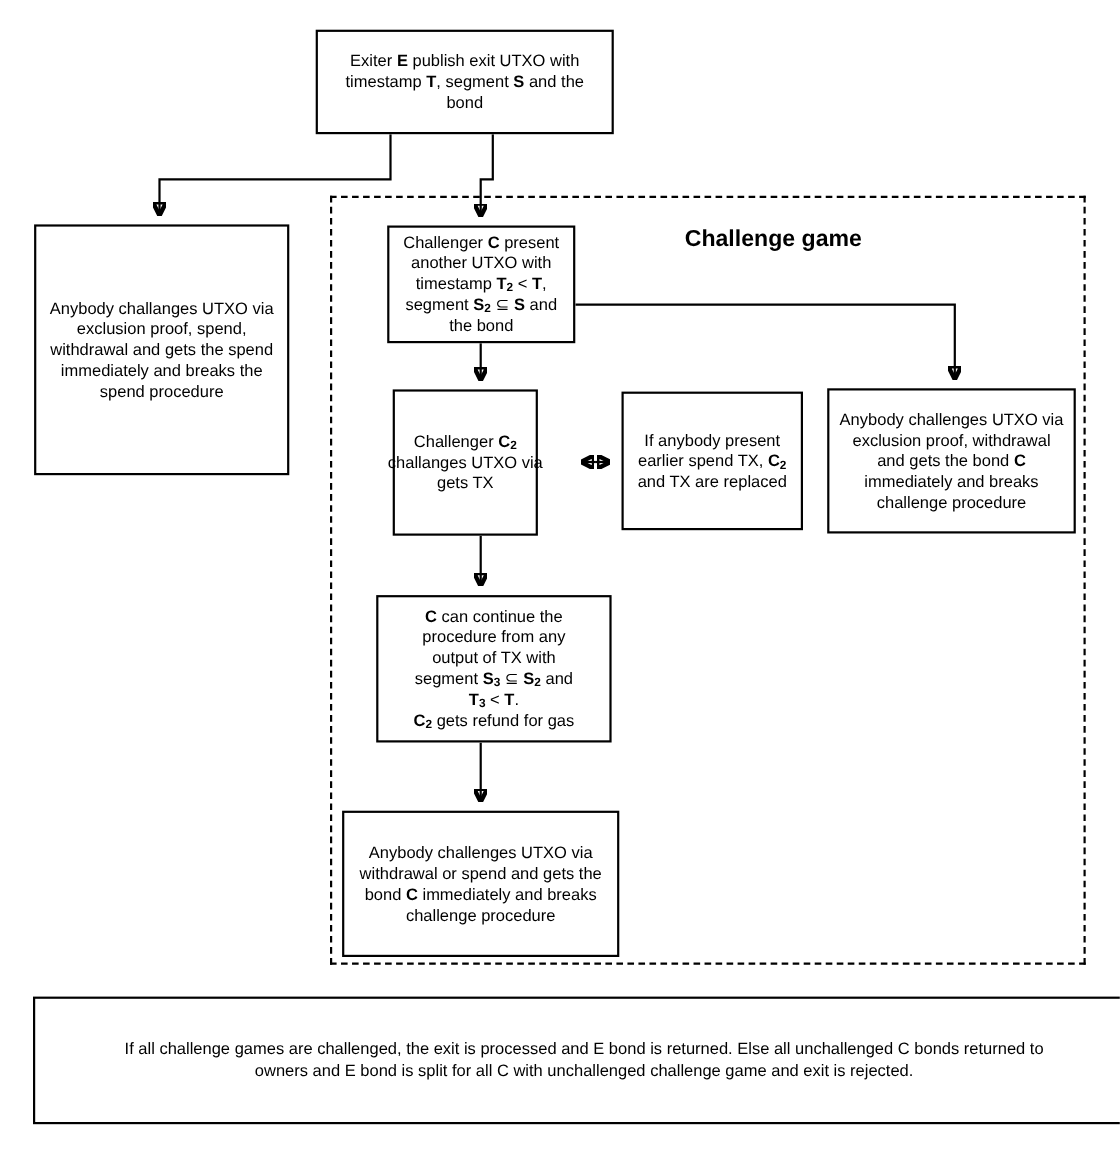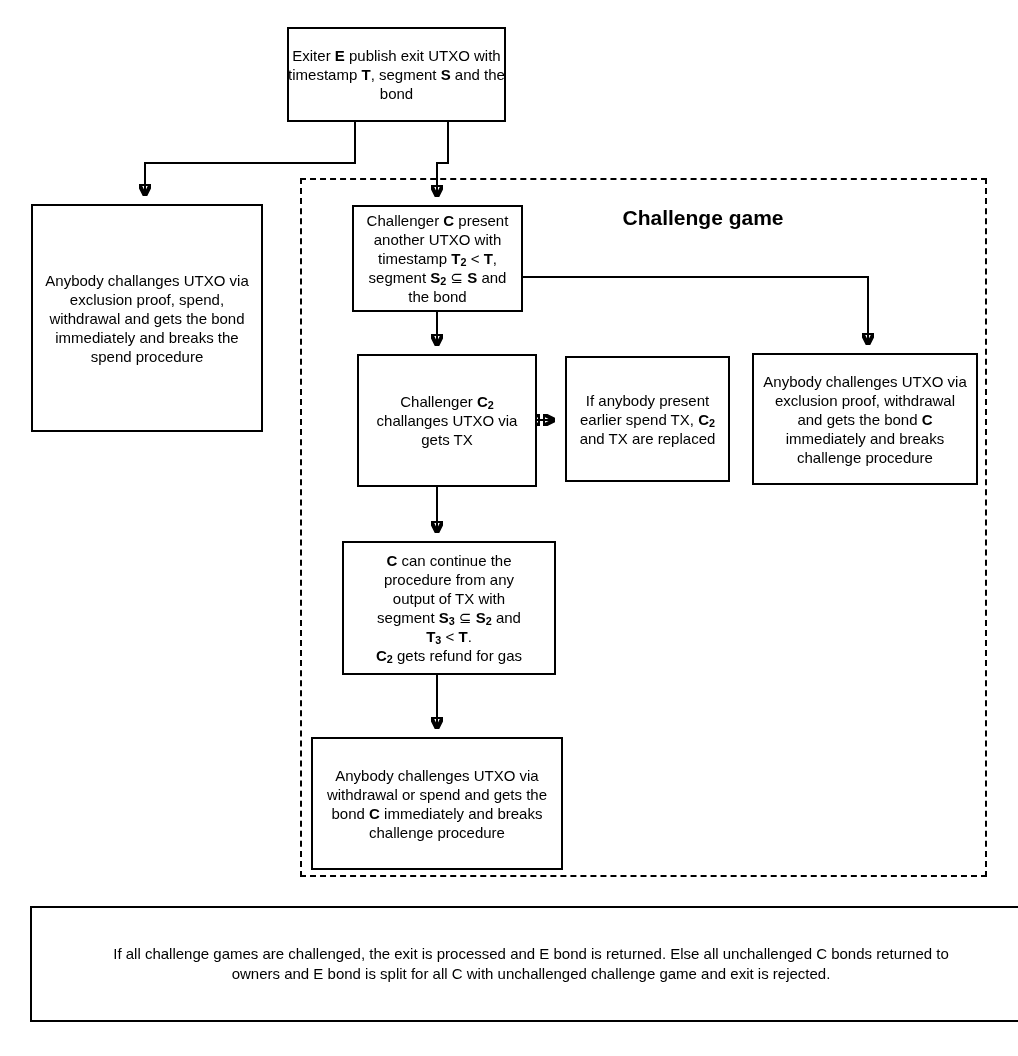--- a/index.html
+++ b/index.html
@@ -85,33 +85,33 @@
     <path d="M 523 277 H 868 V 343" marker-end="url(#ah)"></path>
     <path d="M 437 312 V 344" marker-end="url(#ah)"></path>
     <g>
       <path d="M 541 420 H 553" marker-end="url(#ah)"></path>
       <path d="M 541 420 H 530" marker-end="url(#ah)"></path>
     </g>
     <path d="M 437 487 V 531" marker-end="url(#ah)"></path>
     <path d="M 437 675 V 727" marker-end="url(#ah)"></path>
   </svg>
 
-  <div class="node" style="left:287px; top:27px; width:219px; height:95px;">
+  <div class="node" style="left:287px; top:27px; width:271px; height:95px;">
     <p><span>Exiter </span><span style="font-weight: bold;">E</span><span> publish exit UTXO with</span><br><span>timestamp </span><span style="font-weight: bold;">T</span><span>, segment </span><span style="font-weight: bold;">S</span><span> and the</span><br><span>bond</span></p>
   </div>
 
   <div class="node" style="left:31px; top:204px; width:232px; height:228px;">
-    <p><span>Anybody challanges UTXO via</span><br><span>exclusion proof, spend,</span><br><span>withdrawal and gets the bond</span><br><span>immediately and breaks the</span><br><span>spend procedure</span></p>
+    <p><span>Anybody challanges UTXO via</span><br><span>exclusion proof, spend,</span><br><span>withdrawal and gets the spend</span><br><span>immediately and breaks the</span><br><span>spend procedure</span></p>
   </div>
 
   <div class="node" style="left:352px; top:205px; width:171px; height:107px;">
     <p><span>Challenger </span><span style="font-weight: bold;">C</span><span> present</span><br><span>another UTXO with</span><br><span>timestamp </span><span style="font-weight: bold;">T</span><sub style="font-weight: bold;">2</sub><span> &lt; </span><span style="font-weight: bold;">T</span><span>,</span><br><span>segment </span><span style="font-weight: bold;">S</span><sub style="font-weight: bold;">2</sub><span> ⊆ </span><span style="font-weight: bold;">S</span><span> and</span><br><span>the bond</span></p>
   </div>
 
-  <div class="node" style="left:357px; top:354px; width:180px; height:133px;">
+  <div class="node" style="left:357px; top:354px; width:132px; height:133px;">
     <p><span>Challenger </span><span style="font-weight: bold;">C</span><sub style="font-weight: bold;">2</sub><br><span>challanges UTXO via</span><br><span>gets TX</span></p>
   </div>
 
   <div class="node" style="left:565px; top:356px; width:165px; height:126px;">
     <p><span>If anybody present</span><br><span>earlier spend TX, </span><span style="font-weight: bold;">C</span><sub style="font-weight: bold;">2</sub><br><span>and TX are replaced</span></p>
   </div>
 
   <div class="node" style="left:752px; top:353px; width:226px; height:132px;">
     <p><span>Anybody challenges UTXO via</span><br><span>exclusion proof, withdrawal</span><br><span>and gets the bond </span><span style="font-weight: bold;">C</span><br><span>immediately and breaks</span><br><span>challenge procedure</span></p>
   </div>

